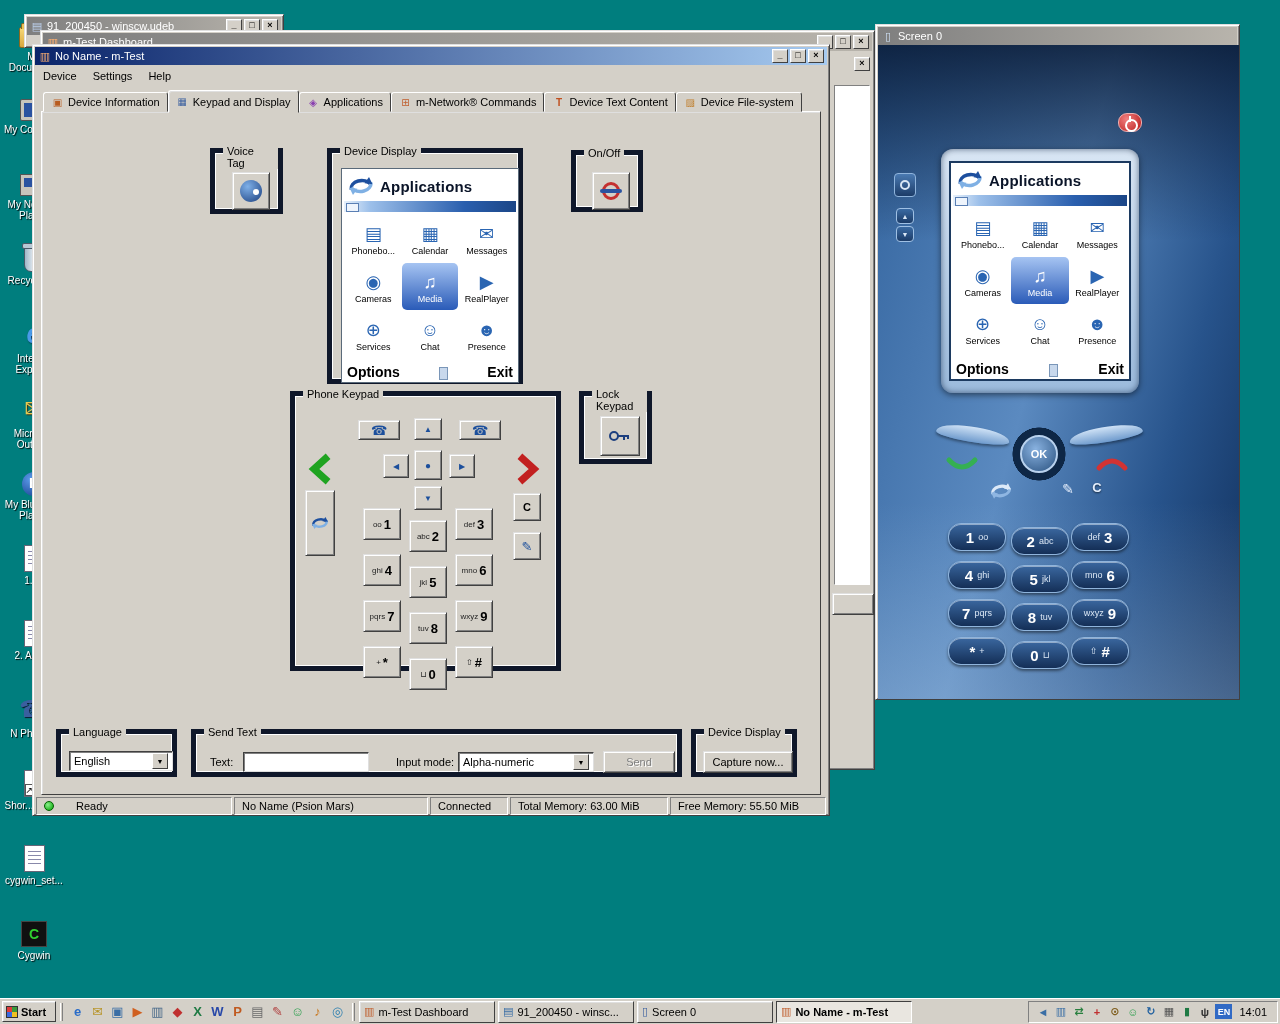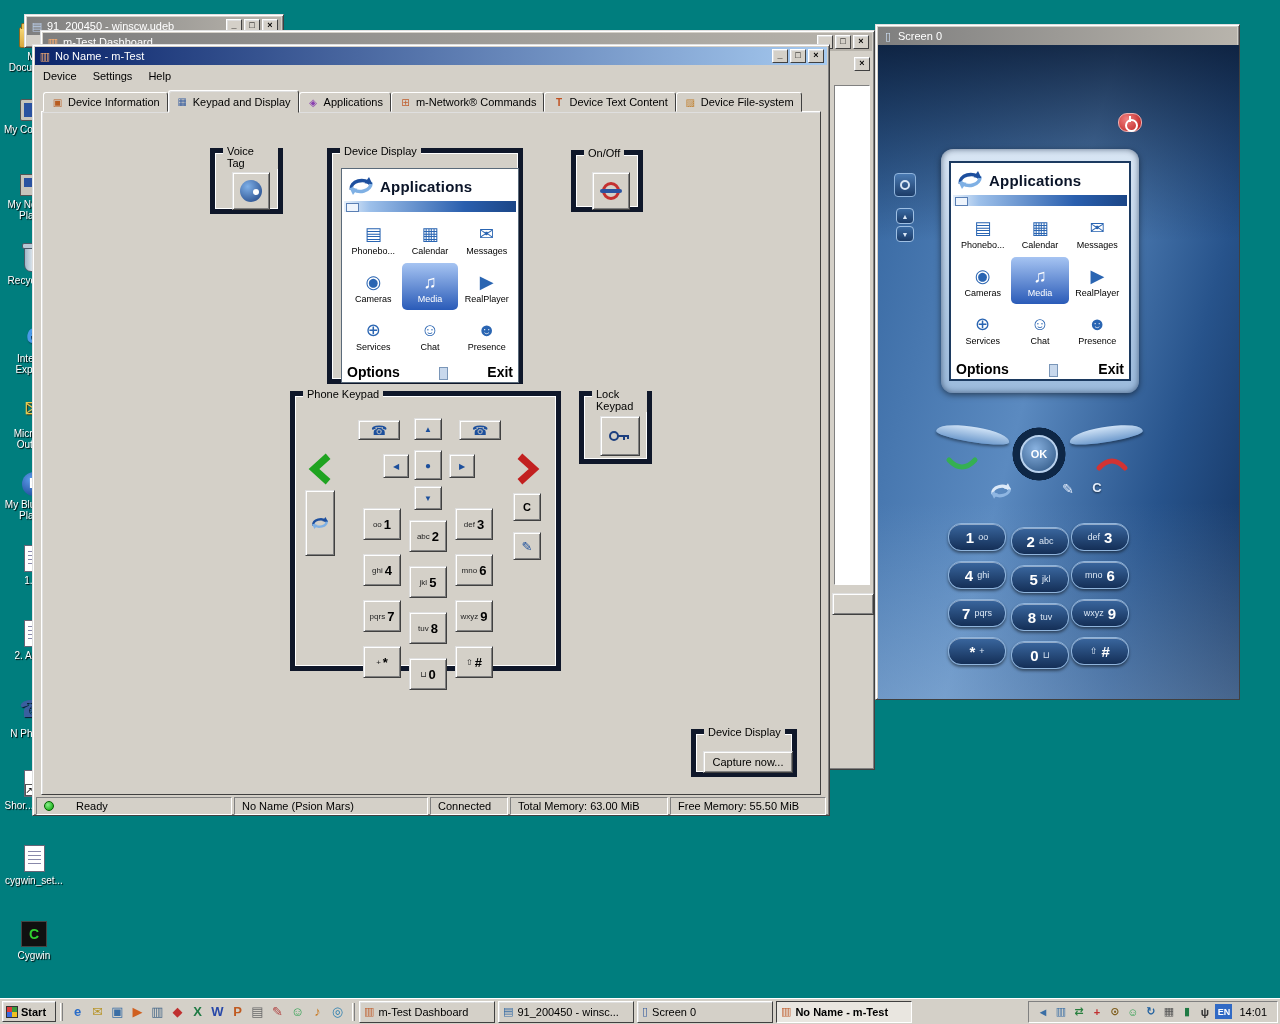--- a/index.html
+++ b/index.html
@@ -474,21 +474,41 @@
   <div class="group" style="left:546px;top:346px;width:73px;height:73px">
     <span class="glabel">Lock Keypad</span>
     <div class="cbtn" style="left:16px;top:20px;width:40px;height:40px">
       <svg viewBox="0 0 24 14" width="24" height="14">
         <circle cx="6" cy="7" r="4" fill="none" stroke="#1d3f7f" stroke-width="2"></circle>
         <path d="M10 7 h11 M16 7 v4 M20 7 v3" stroke="#1d3f7f" stroke-width="2" fill="none"></path>
       </svg>
     </div>
   </div>
 
-
+  <div class="group" style="left:23px;top:684px;width:121px;height:48px">
+    <span class="glabel">Language</span>
+    <div class="field combo" style="left:8px;top:17px;width:104px;height:20px">
+      <span>English</span>
+      <span class="arrowbox">▼</span>
+    </div>
+  </div>
+
+  <div class="group" style="left:158px;top:684px;width:491px;height:48px">
+    <span class="glabel">Send Text</span>
+    <span class="flabel" style="left:14px;top:22px">Text:</span>
+    <div class="field" style="left:47px;top:18px;width:126px;height:20px">
+      <span></span>
+    </div>
+    <span class="flabel" style="left:200px;top:22px">Input mode:</span>
+    <div class="field combo" style="left:262px;top:18px;width:136px;height:20px">
+      <span>Alpha-numeric</span>
+      <span class="arrowbox">▼</span>
+    </div>
+    <div class="cbtn disabled" style="left:407px;top:17px;width:72px;height:22px">Send</div>
+  </div>
 
   <div class="group" style="left:658px;top:684px;width:106px;height:48px">
     <span class="glabel">Device Display</span>
     <div class="cbtn" style="left:7px;top:17px;width:90px;height:22px">Capture now...</div>
   </div>
 
   <div class="statusbar">
     <div class="spanel" style="width:196px">
       <span class="led"></span>
       <span>Ready</span>

